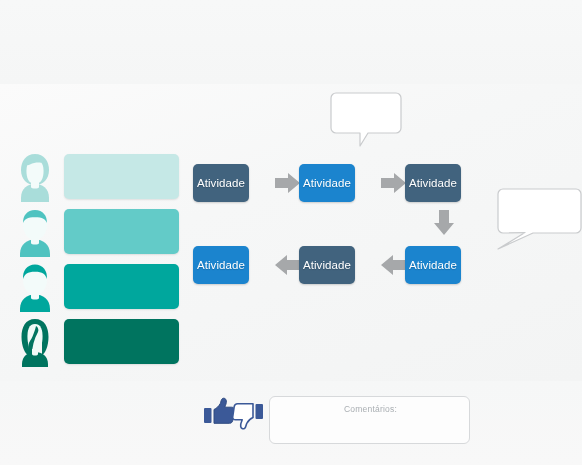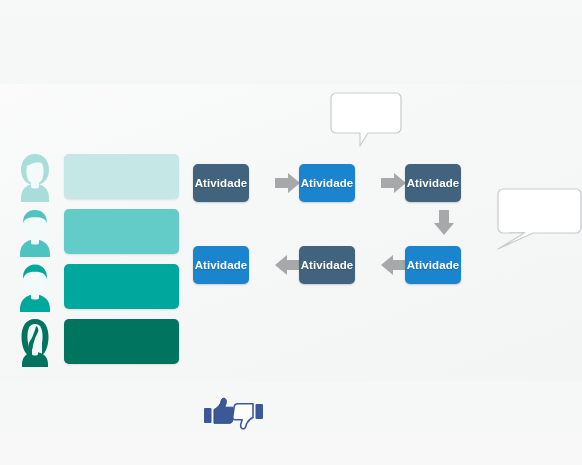--- a/index.html
+++ b/index.html
@@ -68,21 +68,21 @@
   .act-box {
     position: absolute;
     width: 56px;
     height: 38px;
     border-radius: 5px;
     display: flex;
     align-items: center;
     justify-content: center;
     color: #ffffff;
     font-size: 11.5px;
-    font-weight: bold;
+    font-weight: normal;
     letter-spacing: 0.1px;
     box-shadow: 0 1px 2px rgba(0,0,0,0.18);
     text-shadow: 0 1px 1px rgba(0,0,0,0.18);
     box-sizing: border-box;
   }
   .act-dark { background: #41637e; }
   .act-blue { background: #1b84ce; }
 
   .arrow-right, .arrow-left, .arrow-down {
     position: absolute;
@@ -252,15 +252,18 @@
           <path d="M11 26 L11 12.5 C13.5 11.5 16 9 17.3 6.5 C18 5 18 2.5 19.4 1.6 C21 0.6 23 1.6 23.3 3.6 C23.6 5.8 22.6 8.3 21.8 10.2 L28.6 10.2 C30.4 10.2 31.6 11.5 31.3 13.2 L29.8 23.4 C29.5 25.2 28.2 26.3 26.4 26.3 L11 26.3 Z" fill="#3b5998" stroke="#2f4a80" stroke-width="1"></path>
         </g>
 
         <g>
           <rect x="52.5" y="7" width="7.5" height="15" rx="1" fill="#3b5998"></rect>
           <path d="M50 7 L50 20.5 C47.5 21.5 45 24 43.7 26.5 C43 28 43 30.5 41.6 31.4 C40 32.4 38 31.4 37.7 29.4 C37.4 27.2 38.4 24.7 39.2 22.8 L32.4 22.8 C30.6 22.8 29.4 21.5 29.7 19.8 L31.2 9.6 C31.5 7.8 32.8 6.7 34.6 6.7 L50 6.7 Z" fill="#ffffff" stroke="#3b5998" stroke-width="1.6" stroke-linejoin="round"></path>
         </g>
       </svg>
     </div>
 
+    <div id="comments-box">
+      <div id="comments-label">Comentários:</div>
+    </div>
 
   </div>
 </div>
 
 </body></html>

